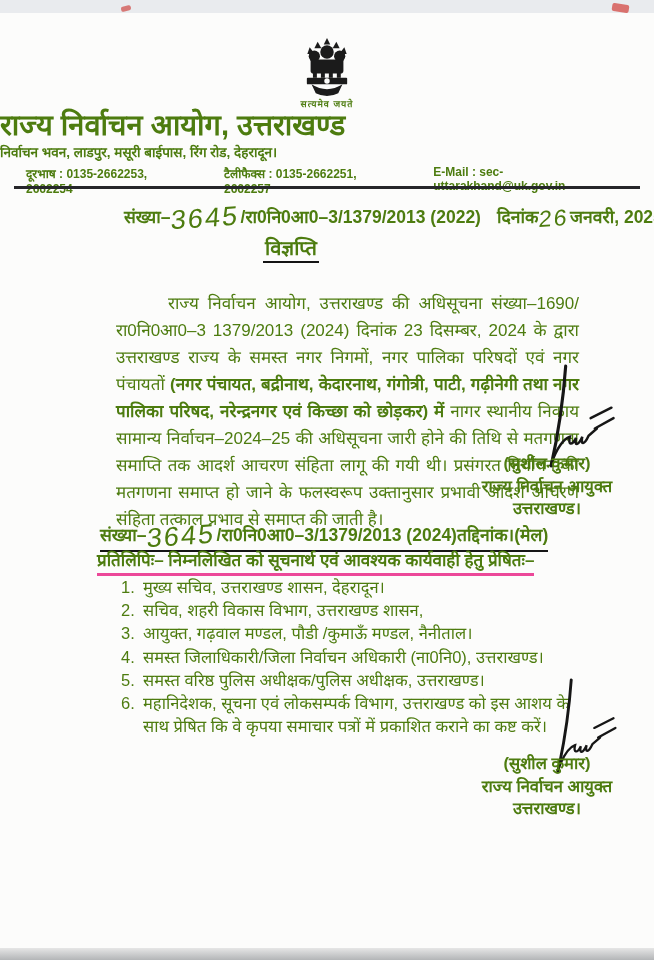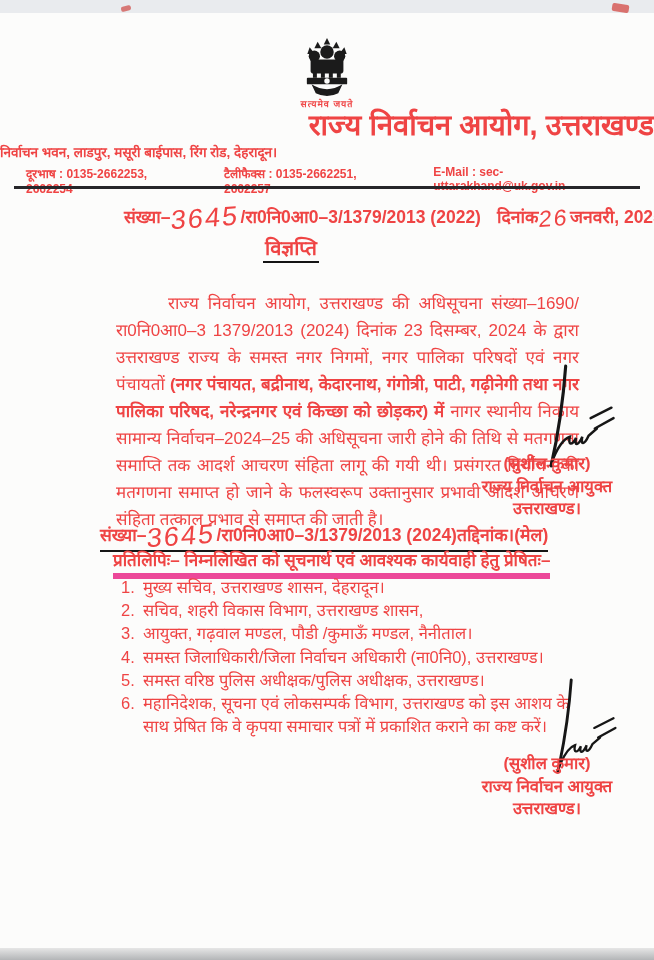--- a/index.html
+++ b/index.html
@@ -2,33 +2,33 @@
 <html><head>
 <meta charset="utf-8">
 <style>
   html,body{margin:0;padding:0;background:#9aa0a6;}
   .page{
     position:relative;
     width:654px;height:960px;
     margin:0 auto;
     background:#fcfcfb;
     font-family:"Liberation Sans","DejaVu Sans",sans-serif;
-    color:#ef4444;
+    color:#4d7c0f;
     overflow:hidden;
   }
   .scan-strip-top{position:absolute;top:0;left:0;width:654px;height:13px;background:#e9ebee;}
   .scan-strip-bottom{position:absolute;bottom:0;left:0;width:654px;height:12px;background:linear-gradient(to bottom,#e6e6e6,#b3b5b7);}
   .speck{position:absolute;border-radius:2px;}
   .speck.left{left:121px;top:6px;width:10px;height:5px;background:#d0524d;opacity:.75;transform:rotate(-14deg);}
   .speck.right{left:612px;top:4px;width:17px;height:8px;background:#d4524e;opacity:.8;transform:rotate(9deg);}
 
   
   .emblem{position:absolute;left:297px;top:37px;width:60px;height:60px;}
   .motto{position:absolute;left:0;top:97px;width:654px;text-align:center;font-size:9px;font-weight:bold;letter-spacing:1px;}
-  .org-name{position:absolute;left:0;top:108px;width:654px;text-align:right;font-size:29px;font-weight:bold;line-height:34px;}
+  .org-name{position:absolute;left:0;top:108px;width:654px;text-align:left;font-size:29px;font-weight:bold;line-height:34px;}
   .org-address{position:absolute;left:0;top:143px;width:654px;text-align:left;font-size:13.5px;font-weight:bold;}
   .contact-row{position:absolute;left:0;top:165px;width:654px;box-sizing:border-box;padding:0 20px 0 26px;display:flex;justify-content:flex-end;font-size:12px;font-weight:bold;gap:28px;}
   .contact-row .email{font-weight:bold;}
   .head-rule{position:absolute;left:14px;top:186px;width:626px;height:3px;background:#26262a;}
 
   
   .ref-line{position:absolute;left:124px;top:199px;font-size:17.5px;font-weight:bold;white-space:nowrap;}
   .hw{display:inline-block;font-weight:400;transform:skewX(-8deg) rotate(-4deg);letter-spacing:2px;position:relative;}
   .hw.num{font-size:27px;top:4px;margin:0 1px;}
   .hw.date{font-size:23px;top:3px;margin:0 1px;}
@@ -44,21 +44,21 @@
   
   .sig-svg{position:absolute;}
   .sig-svg.one{left:520px;top:364px;width:108px;height:104px;}
   .sig-svg.two{left:525px;top:678px;width:104px;height:96px;}
   .sig-block{position:absolute;width:190px;text-align:center;font-size:16.5px;line-height:22.5px;font-weight:bold;}
   .sig-block.one{left:452px;top:452px;}
   .sig-block.two{left:452px;top:752px;}
 
   
   .copy-ref{position:absolute;left:100px;top:517px;font-size:17.5px;font-weight:bold;white-space:nowrap;border-bottom:2px solid #161616;padding-bottom:2px;}
-  .copy-heading{position:absolute;left:113px;top:548px;font-size:17px;font-weight:bold;border-bottom:6px solid #ec4899;padding-bottom:2px;}
+  .copy-heading{position:absolute;left:97px;top:548px;font-size:17px;font-weight:bold;border-bottom:3px solid #ec4899;padding-bottom:2px;}
   .copy-list{position:absolute;left:121px;top:576px;width:452px;font-size:16.5px;line-height:23.2px;}
   .copy-item{display:flex;}
   .copy-item .num{flex:0 0 22px;text-align:left;}
   .copy-item .txt{flex:1;}
 </style>
 </head>
 <body>
 
 <div class="page">
 

